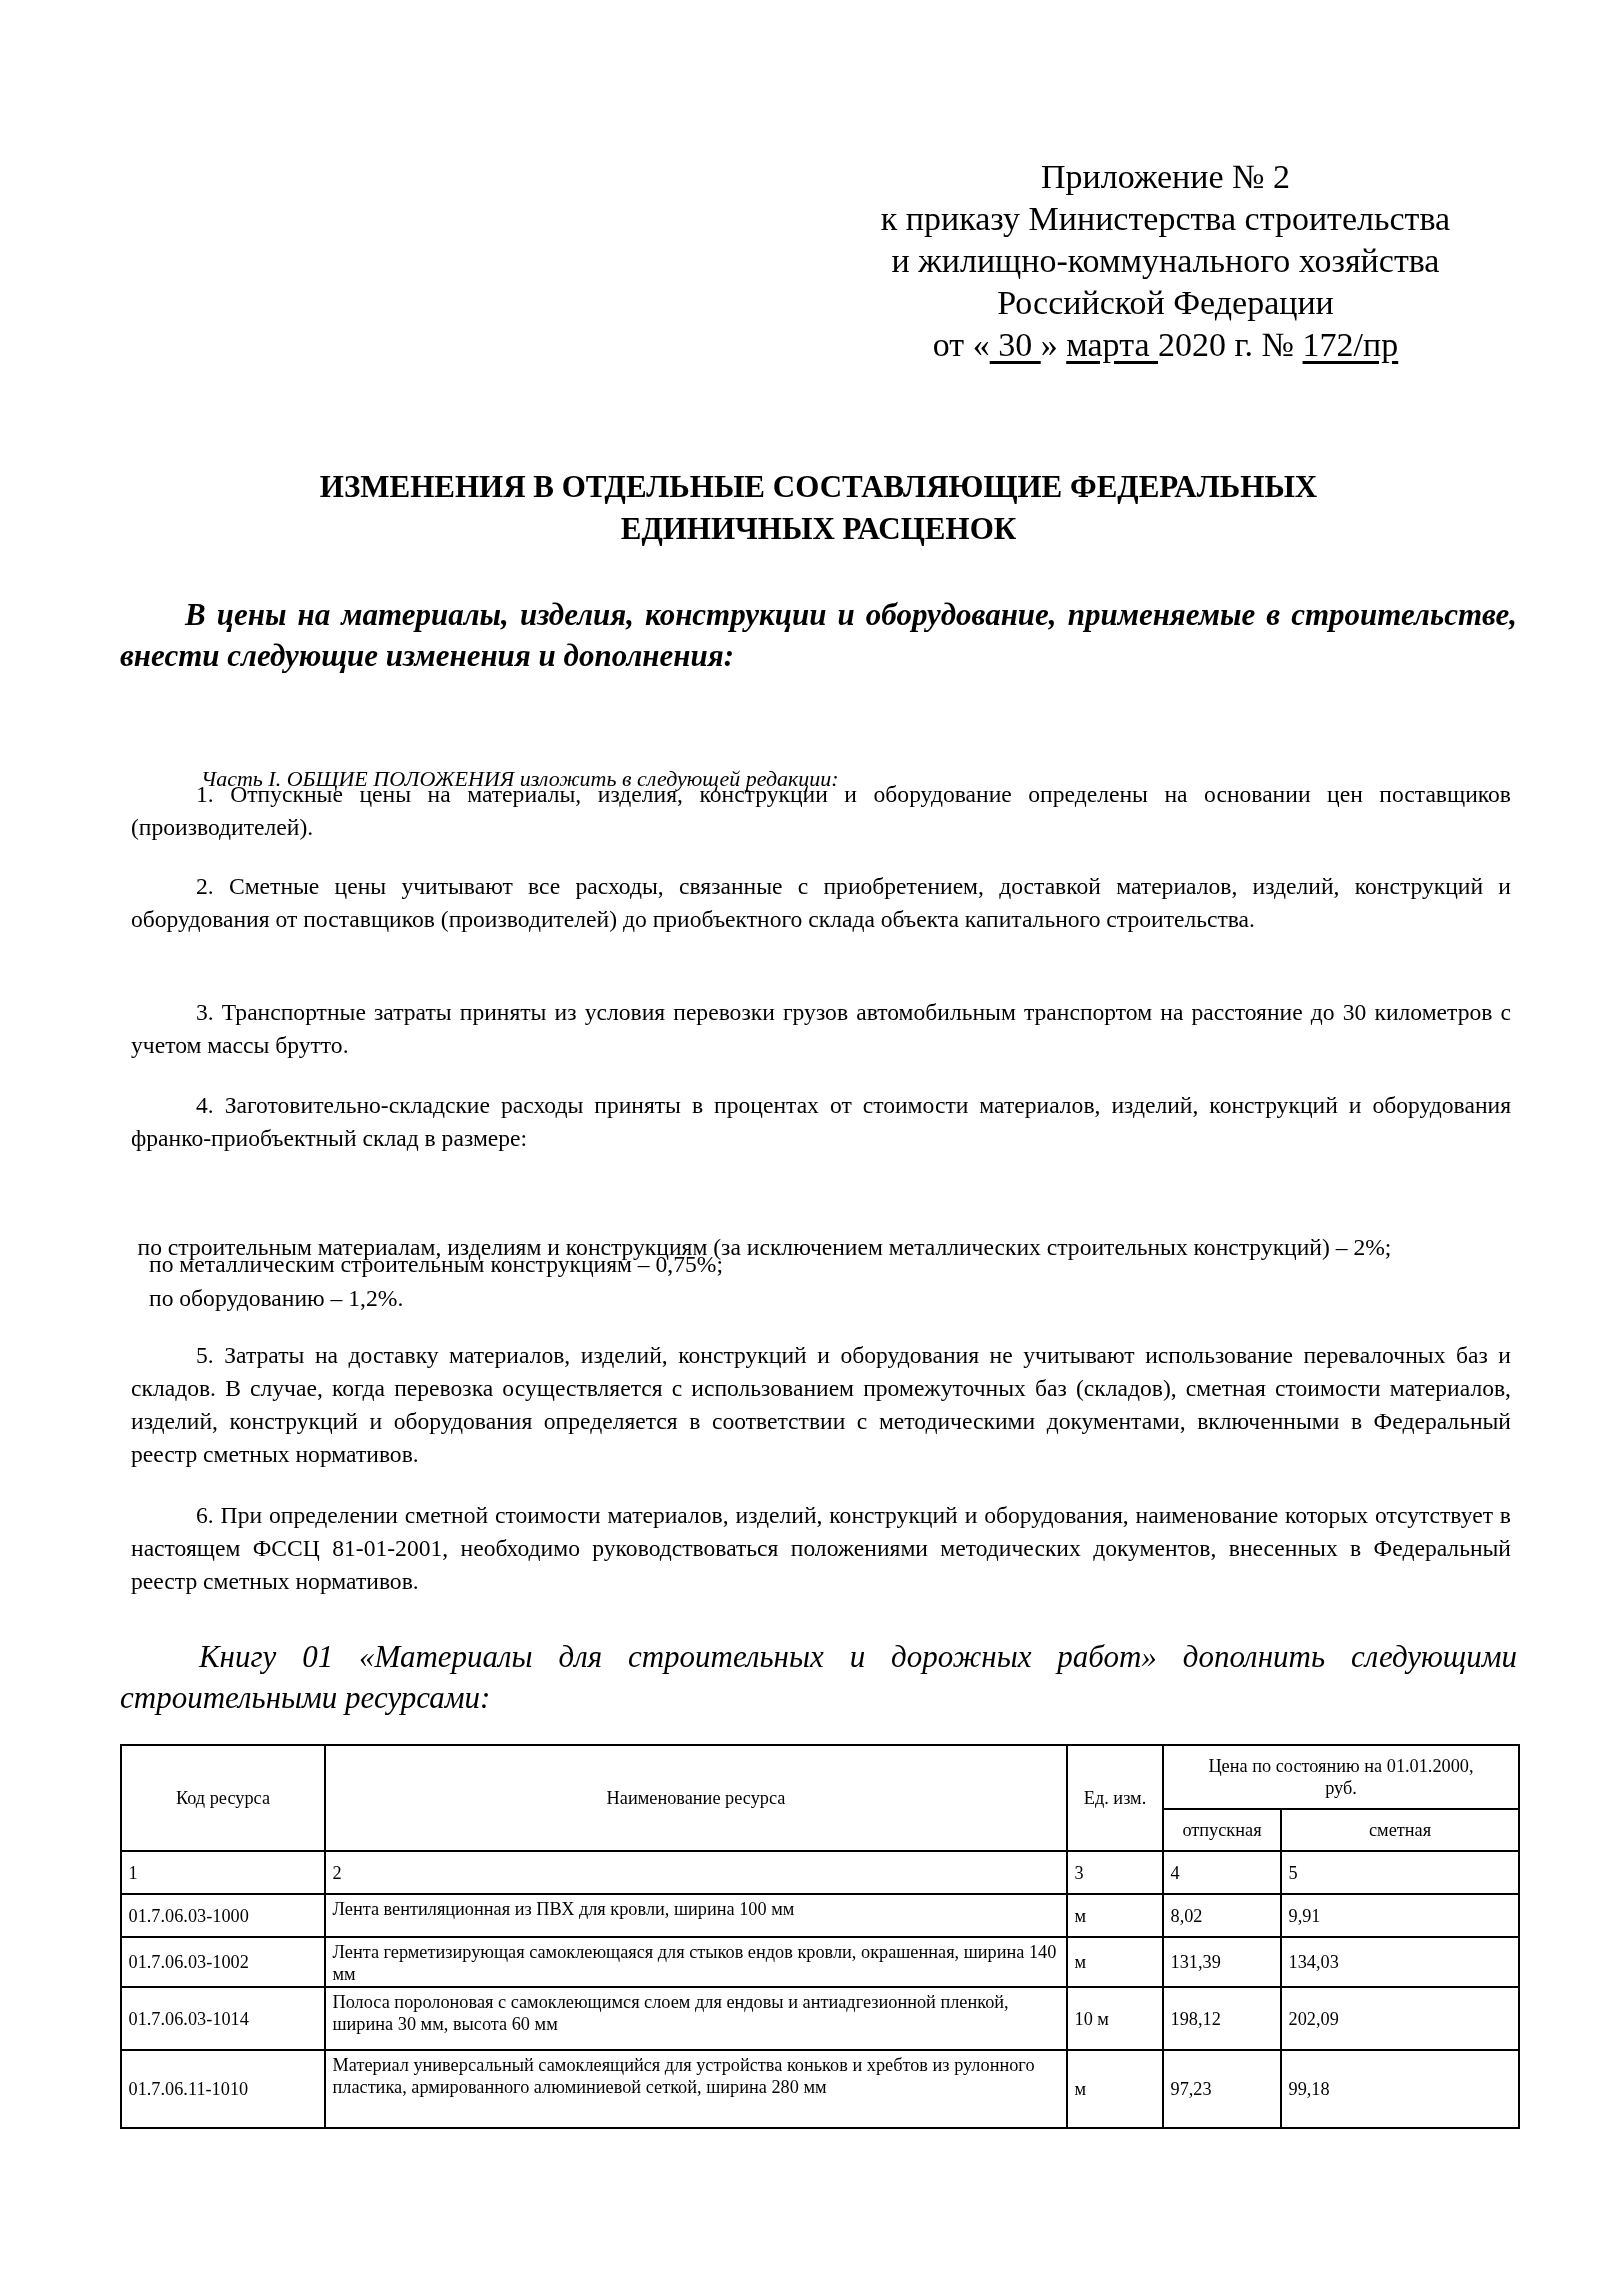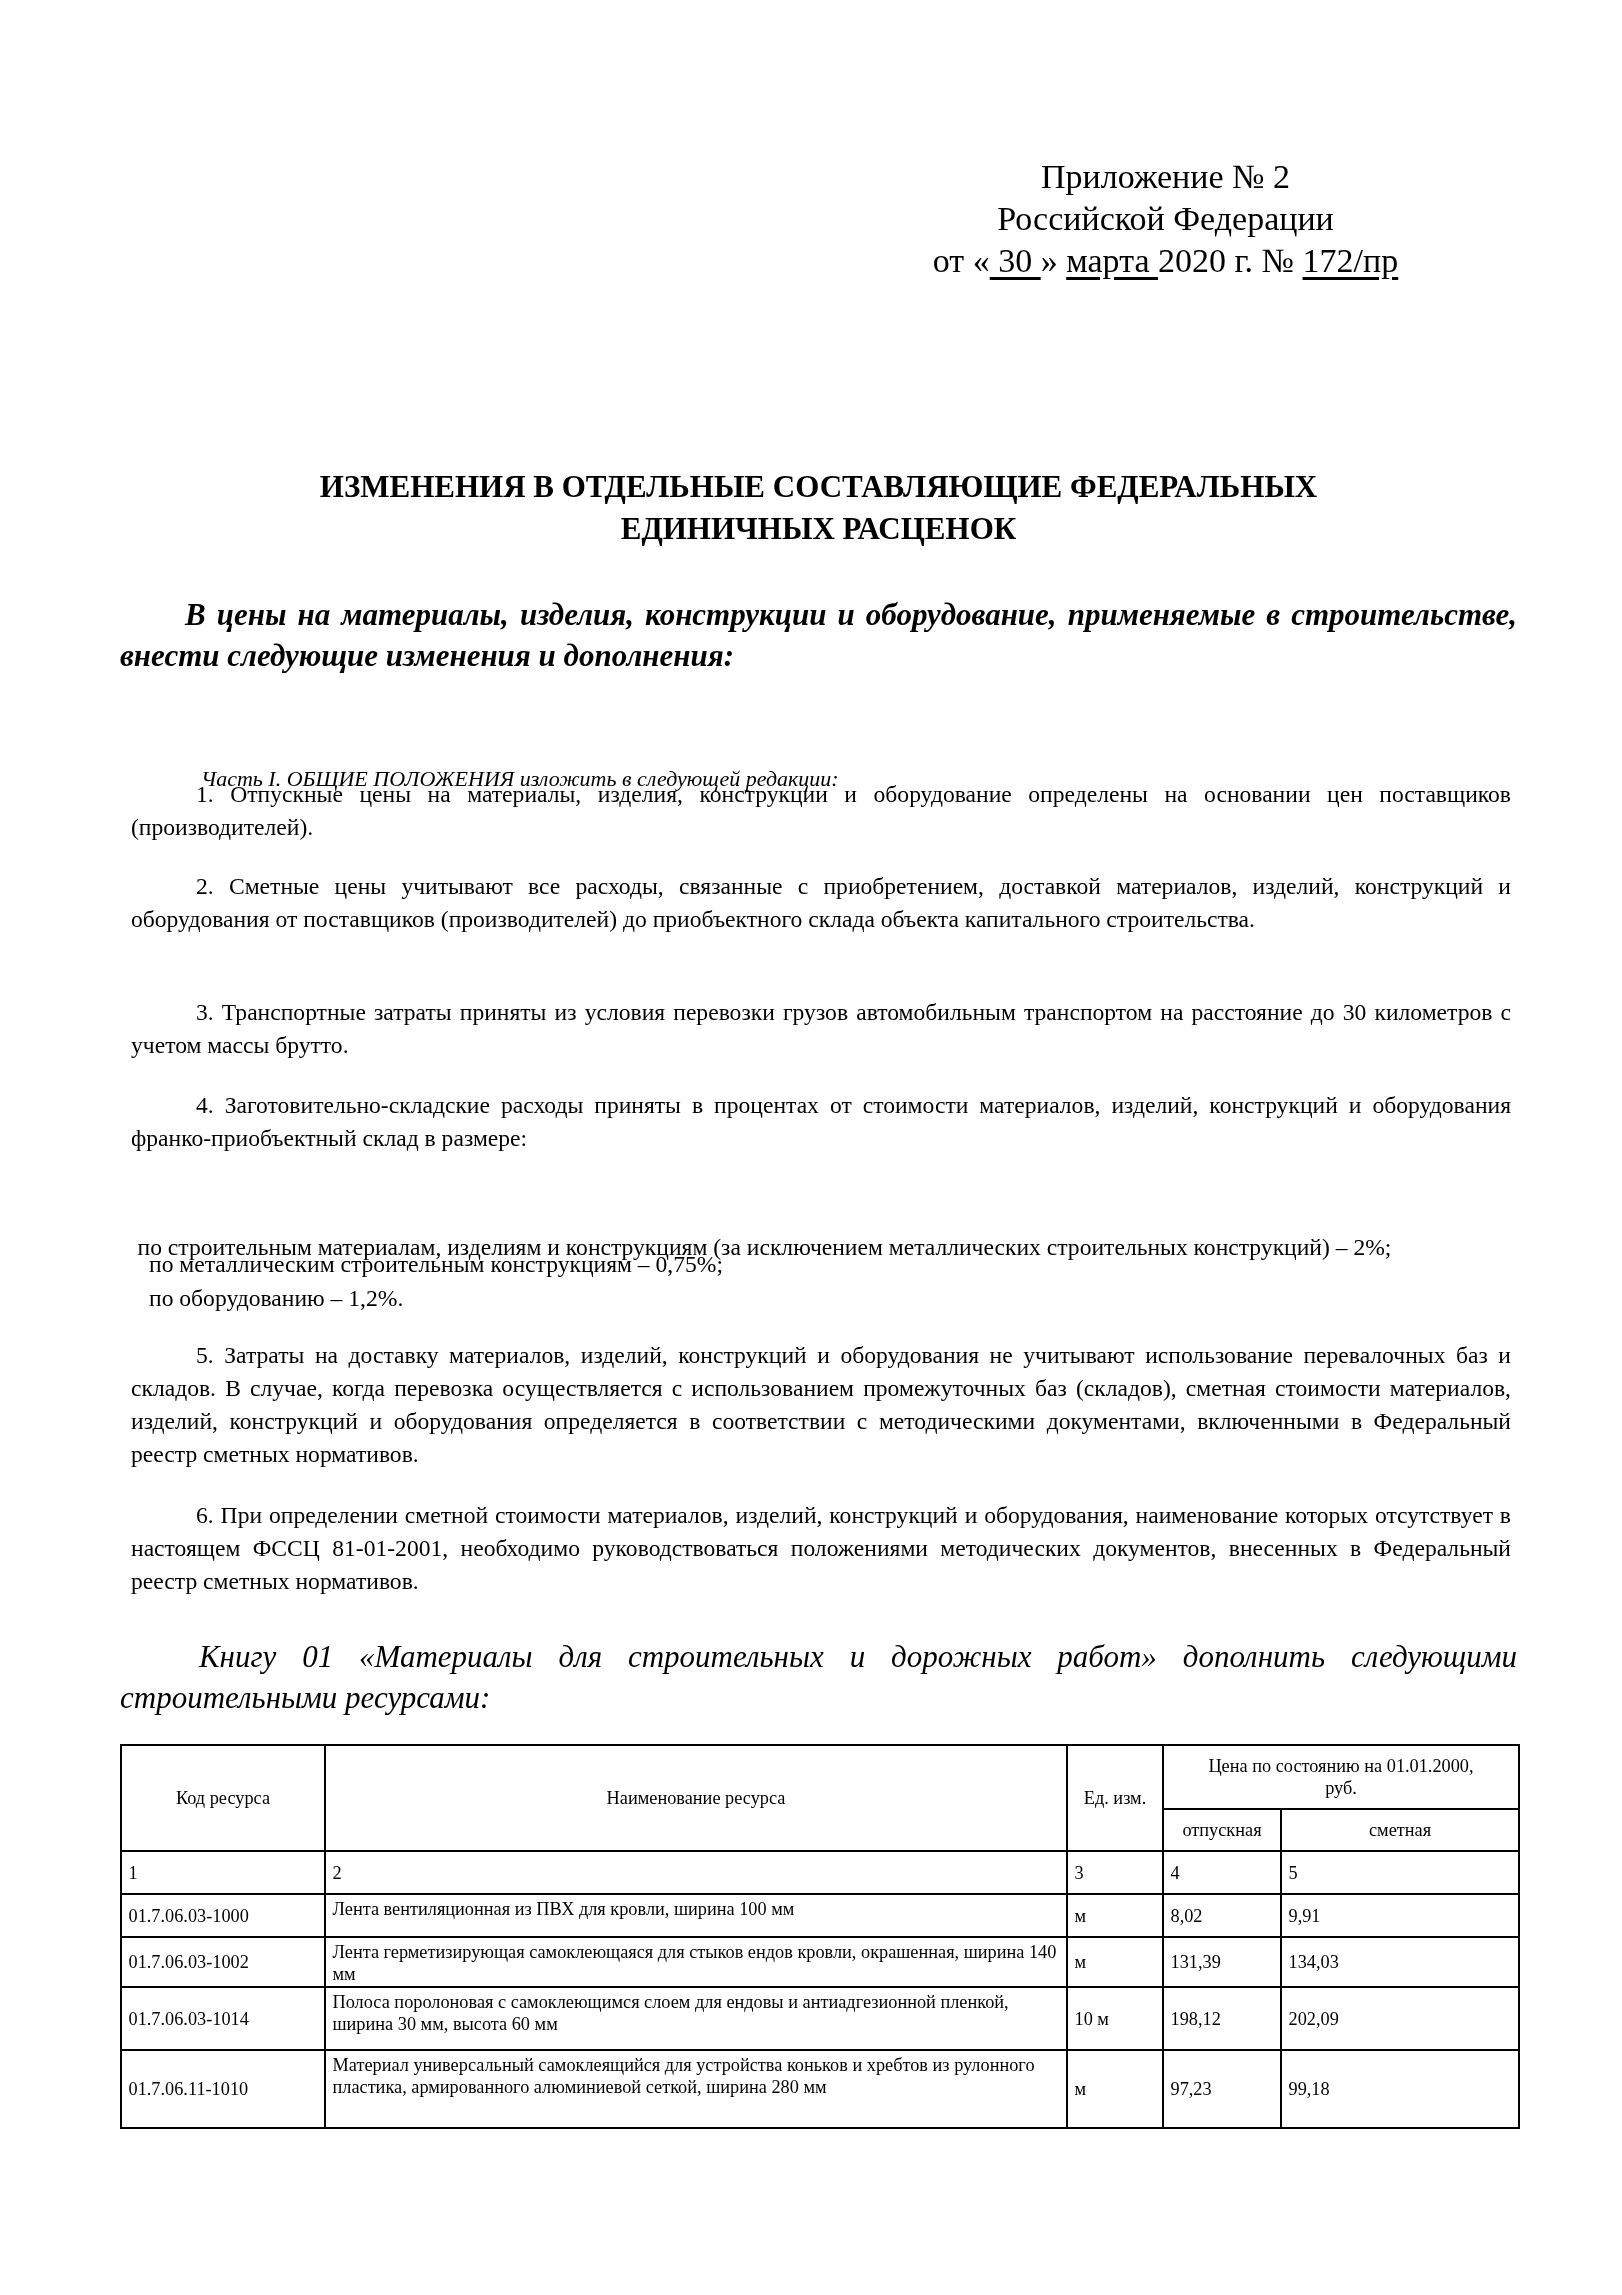--- a/index.html
+++ b/index.html
@@ -47,20 +47,22 @@
   tr.r1 { height: 43px; margin-top: 10px; }
   tr.r2 { height: 50px; }
   tr.r3 { height: 63px; }
   tr.r4 { height: 78px; }
 </style>
 </head>
 <body>
 
 <div id="appendix" class="abs">
   <span class="line">Приложение № 2</span>
+  <span class="line">к приказу Министерства строительства</span>
+  <span class="line">и жилищно-коммунального хозяйства</span>
   <span class="line">Российской Федерации</span>
   <span class="line"><span>от «</span><u> 30 </u><span>» </span><u> марта </u><span>2020 г. № </span><u> 172/пр</u></span>
 </div>
 
 <div id="title" class="abs">
   <div>ИЗМЕНЕНИЯ В ОТДЕЛЬНЫЕ СОСТАВЛЯЮЩИЕ ФЕДЕРАЛЬНЫХ</div>
   <div>ЕДИНИЧНЫХ РАСЦЕНОК</div>
 </div>
 
 <div id="intro" class="abs">В цены на материалы, изделия, конструкции и оборудование, применяемые в строительстве, внести следующие изменения и дополнения:</div>

